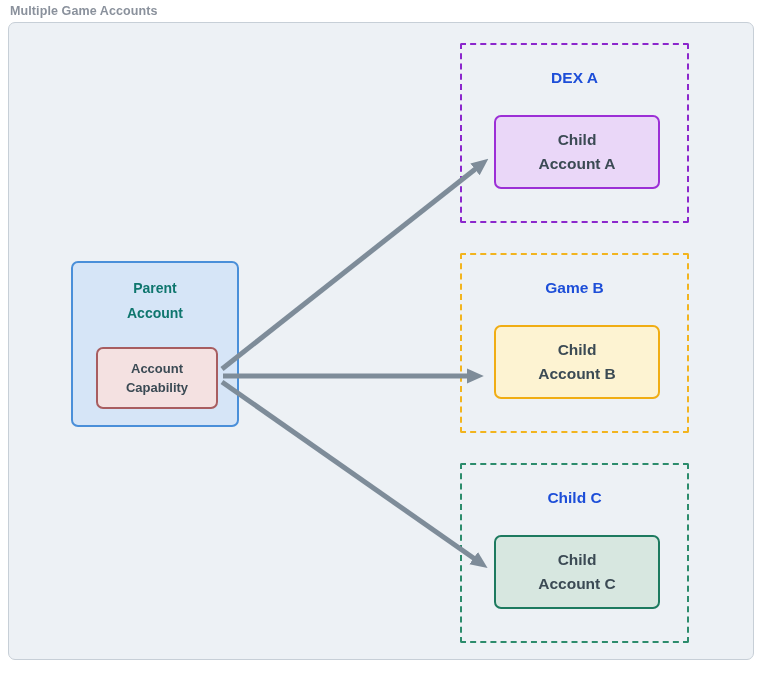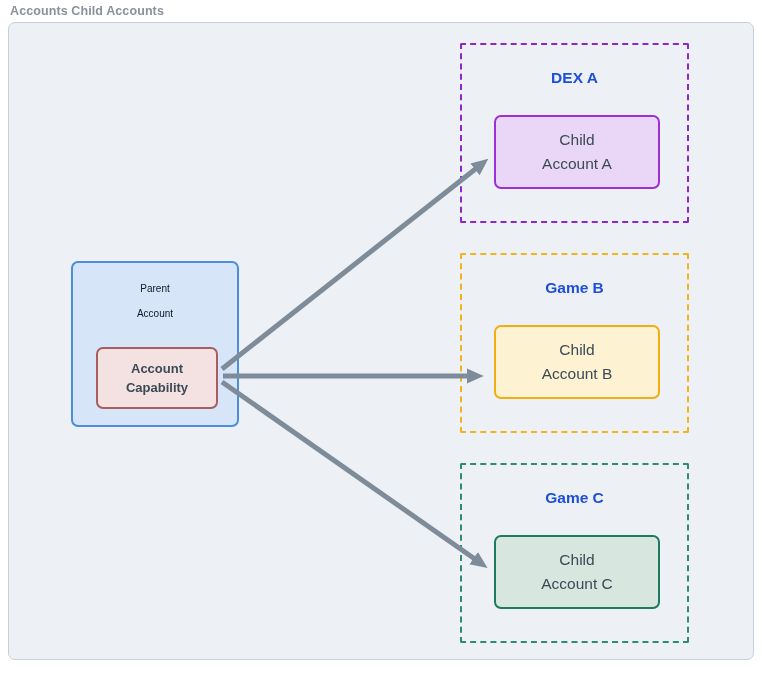--- a/index.html
+++ b/index.html
@@ -34,24 +34,24 @@
     left: 62px; top: 238px;
     width: 168px; height: 166px;
     background: #d6e5f7;
     border: 2px solid #4a8fd9;
     border-radius: 7px;
   }
   .parent-label {
     position: absolute;
     left: 0; top: 13px; width: 100%;
     text-align: center;
-    font-size: 10px;
-    font-weight: 400;
+    font-size: 14px;
+    font-weight: 700;
     line-height: 25px;
-    color: #0f172a;
+    color: #0f766e;
   }
   .capability-box {
     position: absolute;
     left: 23px; top: 84px;
     width: 122px; height: 62px;
     background: #f4e1e1;
     border: 2px solid #a85d60;
     border-radius: 7px;
     display: flex; align-items: center; justify-content: center;
     text-align: center;
@@ -80,39 +80,39 @@
     color: #1d4ed8;
   }
   .child-box {
     position: absolute;
     left: 32px; top: 70px;
     width: 166px; height: 74px;
     border-radius: 7px;
     display: flex; align-items: center; justify-content: center;
     text-align: center;
     font-size: 15.5px;
-    font-weight: 400;
+    font-weight: 700;
     line-height: 24px;
     color: #3b4a54;
   }
   .child-a { background: #ead7f8; border: 2px solid #9c2fd6; }
   .child-b { background: #fdf3d2; border: 2px solid #f0ad14; }
   .child-c { background: #d7e7e0; border: 2px solid #1d7a5f; }
 
   .arrows-svg {
     position: absolute;
     left: 0; top: 0;
     width: 762px; height: 678px;
     pointer-events: none;
   }
 </style>
 </head>
 <body>
 
-<div class="page-title pre-line">Accounts Child Accounts</div>
+<div class="page-title pre-line">Multiple Game Accounts</div>
 
 <div class="canvas">
 
   <div class="parent-box">
     <div class="parent-label pre-line">Parent
 Account</div>
     <div class="capability-box">
       <span class="pre-line">Account
 Capability</span>
     </div>
@@ -128,21 +128,21 @@
 
   <div class="group group-b">
     <div class="group-label">Game B</div>
     <div class="child-box child-b">
       <span class="pre-line">Child
 Account B</span>
     </div>
   </div>
 
   <div class="group group-c">
-    <div class="group-label">Game C</div>
+    <div class="group-label">Child C</div>
     <div class="child-box child-c">
       <span class="pre-line">Child
 Account C</span>
     </div>
   </div>
 
 </div>
 
 <svg class="arrows-svg" viewBox="0 0 762 678" xmlns="http://www.w3.org/2000/svg">
   <defs>

